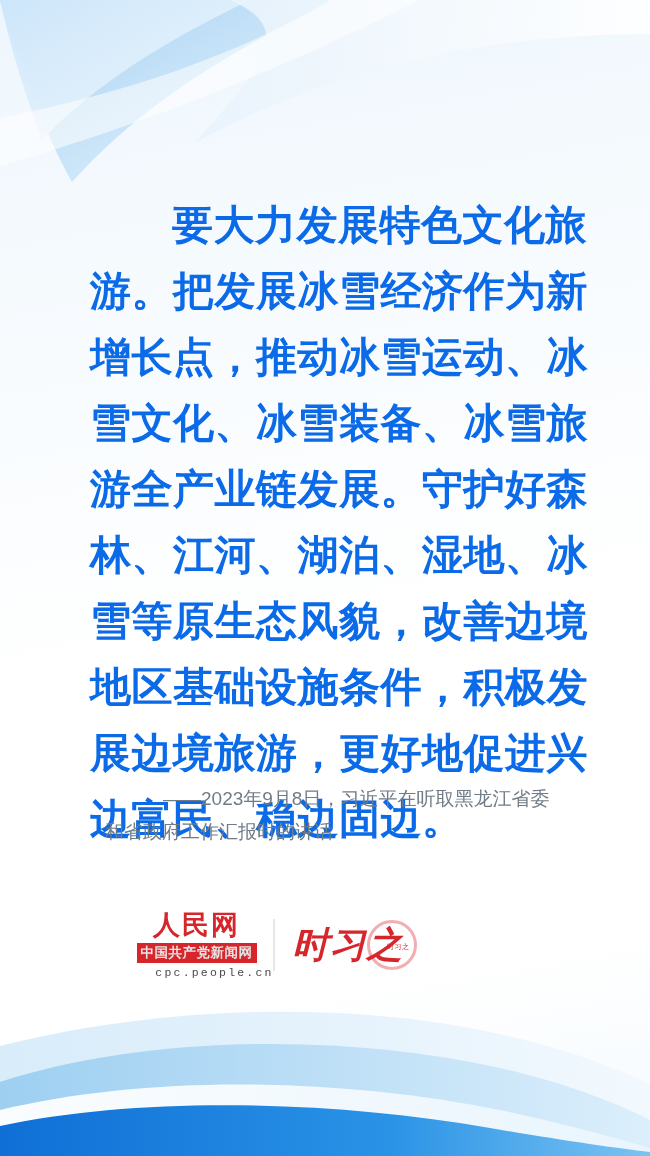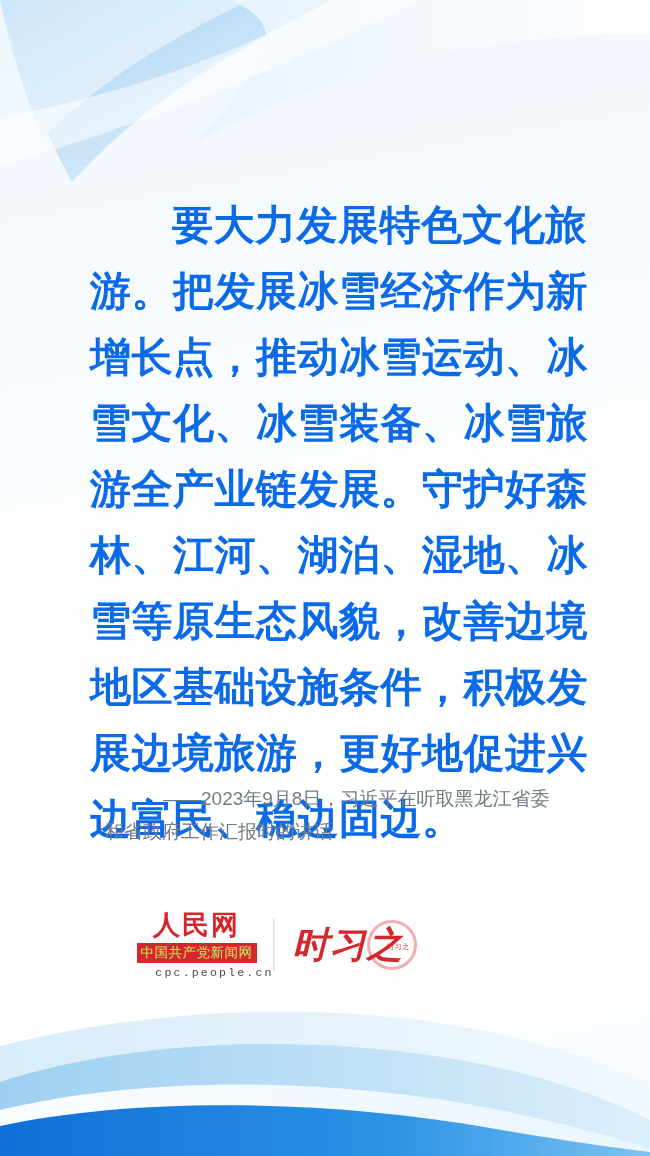--- a/index.html
+++ b/index.html
@@ -105,23 +105,23 @@
     font-size: 27px;
     font-weight: bold;
     letter-spacing: 2px;
     line-height: 30px;
     white-space: nowrap;
     font-family: "Liberation Serif", serif;
   }
   .rmw-logo .rmw-mid {
     margin-top: 3px;
     background: #d6262b;
-    color: #bef264;
+    color: #e5e5e5;
     font-size: 13.5px;
-    font-weight: normal;
+    font-weight: bold;
     letter-spacing: 0.5px;
     padding: 2px 4px 3px 4px;
     line-height: 15px;
     white-space: nowrap;
   }
   .rmw-logo .rmw-url {
     margin-top: 3px;
     color: #4a4a4a;
     font-size: 11.5px;
     letter-spacing: 2.2px;

